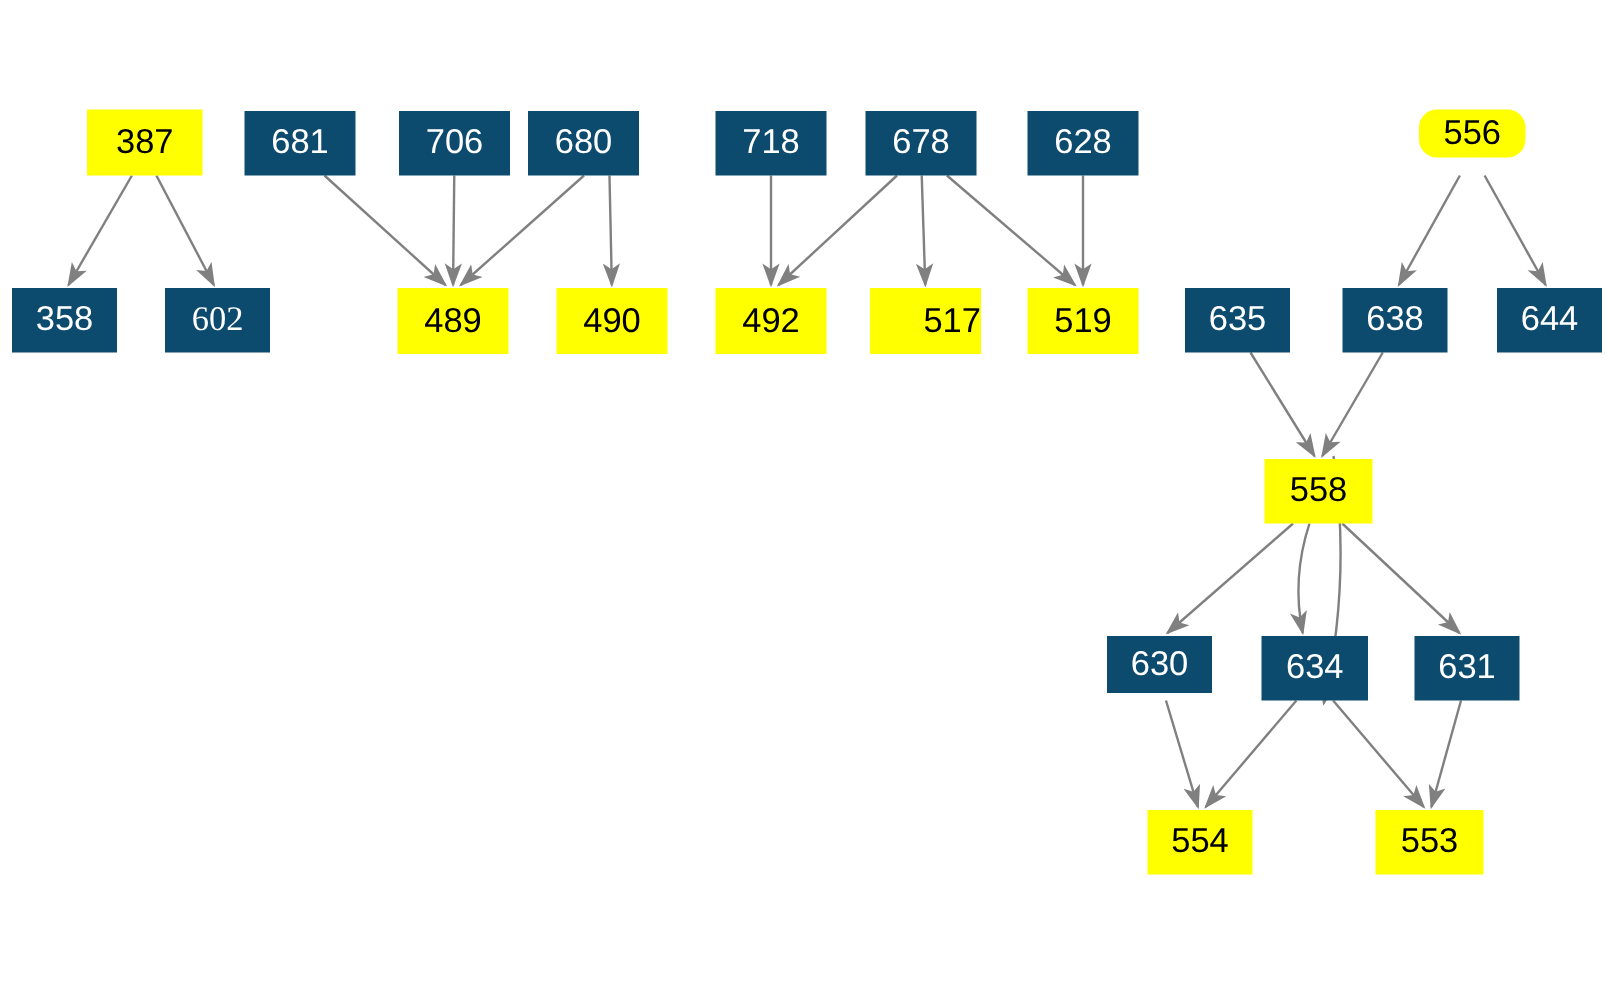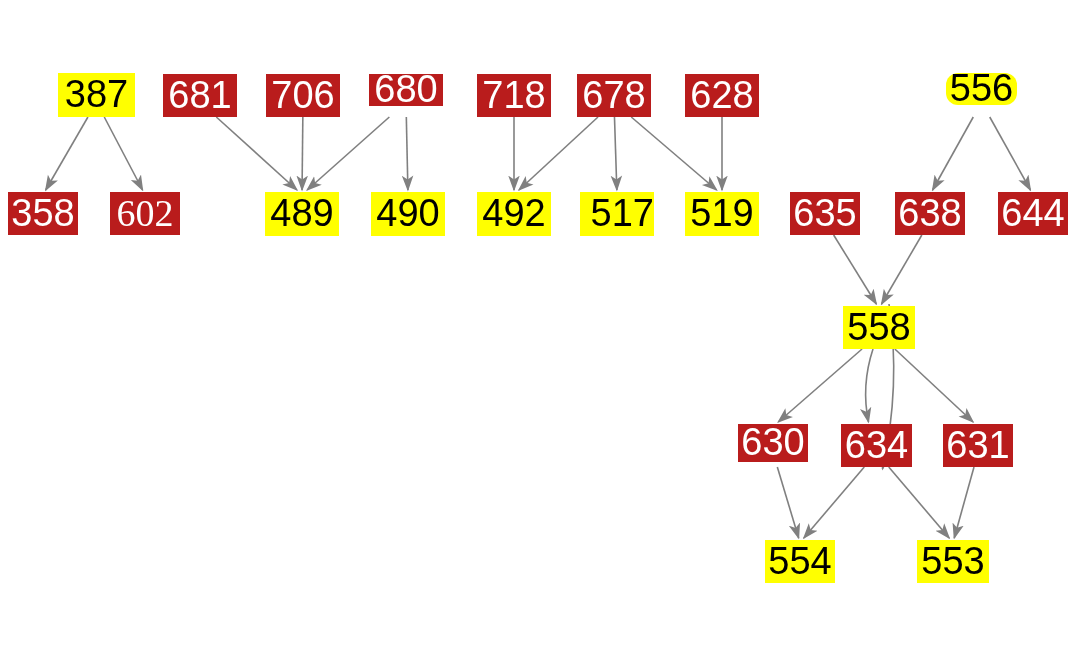--- a/index.html
+++ b/index.html
@@ -24,31 +24,31 @@
     width: 1073px;
     height: 656px;
     pointer-events: none;
   }
   .node {
     position: absolute;
     display: flex;
     align-items: center;
     justify-content: center;
     box-sizing: border-box;
-    font-size: 38px;
+    font-size: 23px;
     line-height: 1;
     letter-spacing: 0px;
     user-select: none;
   }
   .node.yellow {
     background: #ffff00;
     color: #000000;
   }
   .node.blue {
-    background: #b91c1c;
+    background: #0c4a6e;
     color: #ffffff;
   }
   .node-label {
     display: block;
     transform: translateY(-1px);
   }
 </style>
 </head>
 <body>
 
@@ -88,21 +88,21 @@
   <div id="nodes-group">
       <div class="node yellow" style="left: 58px; top: 73px; width: 77px; height: 44px;">
         <span class="node-label">387</span>
       </div>
       <div class="node blue" style="left: 163px; top: 74px; width: 74px; height: 43px;">
         <span class="node-label">681</span>
       </div>
       <div class="node blue" style="left: 266px; top: 74px; width: 74px; height: 43px;">
         <span class="node-label">706</span>
       </div>
-      <div class="node blue" style="left: 369px; top: 74px; width: 74px; height: 32px;">
+      <div class="node blue" style="left: 352px; top: 74px; width: 74px; height: 43px;">
         <span class="node-label">680</span>
       </div>
       <div class="node blue" style="left: 477px; top: 74px; width: 74px; height: 43px;">
         <span class="node-label">718</span>
       </div>
       <div class="node blue" style="left: 577px; top: 74px; width: 74px; height: 43px;">
         <span class="node-label">678</span>
       </div>
       <div class="node blue" style="left: 685px; top: 74px; width: 74px; height: 43px;">
         <span class="node-label">628</span>

